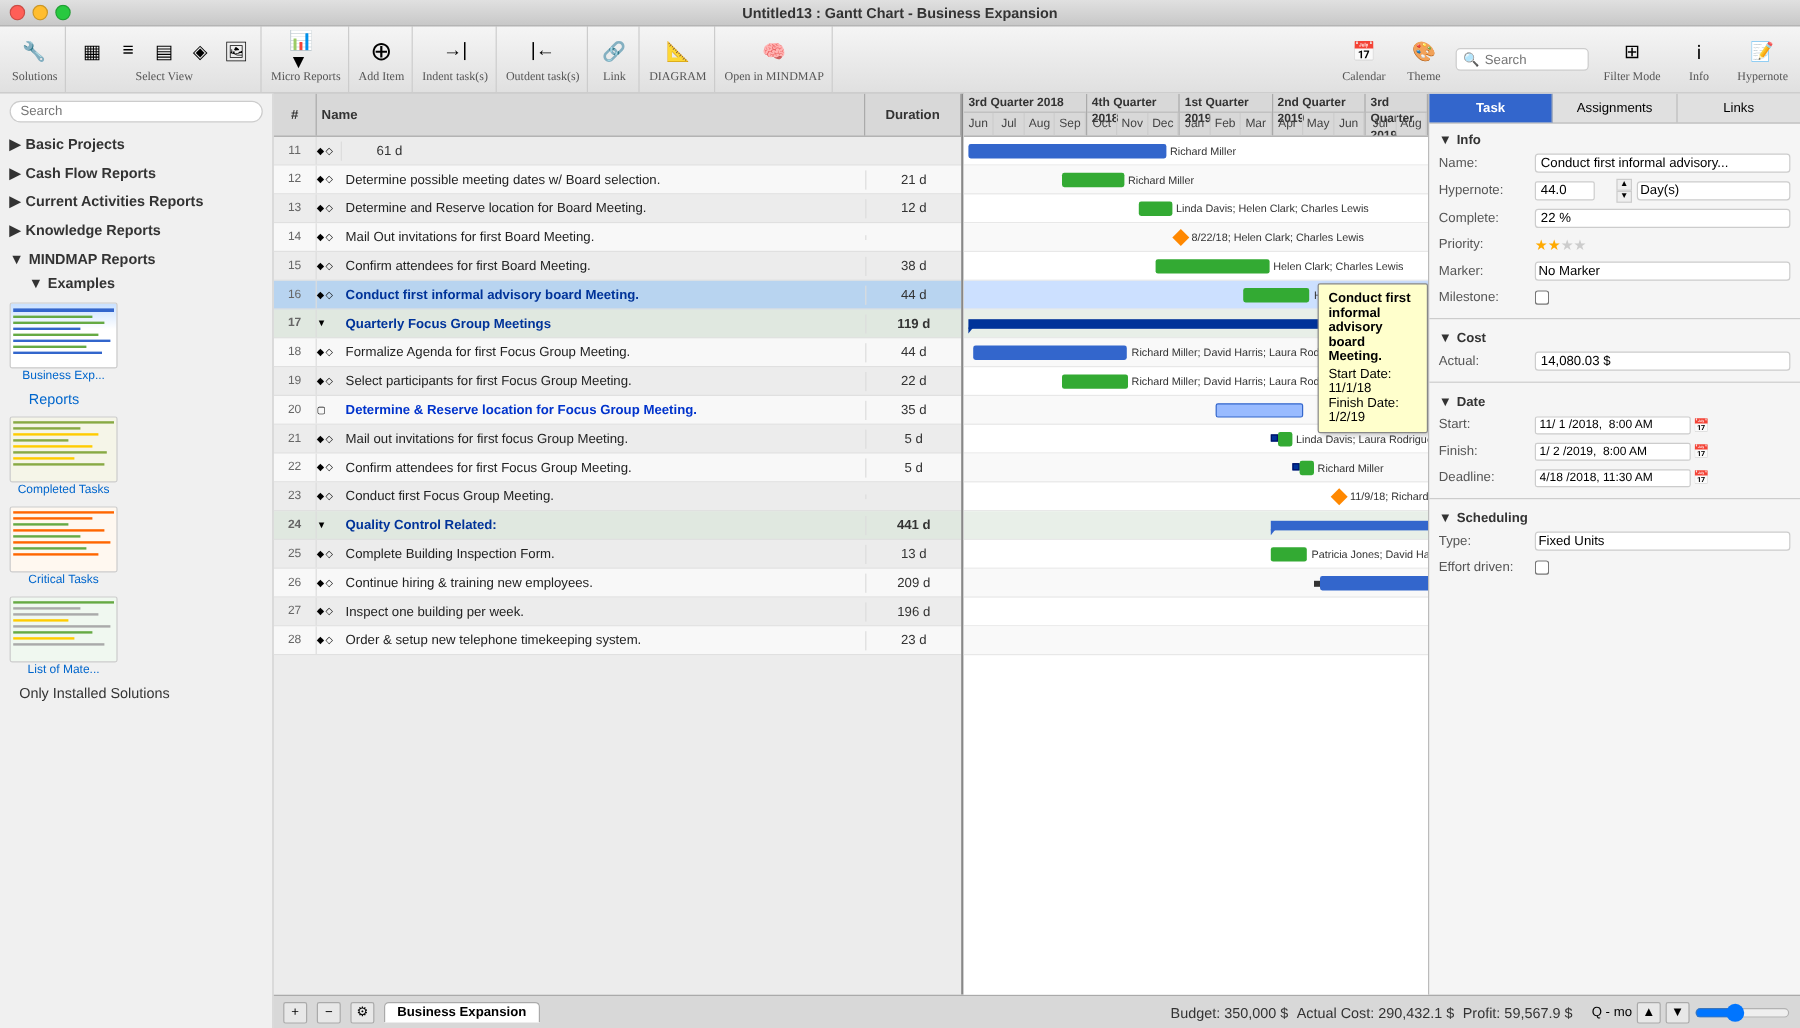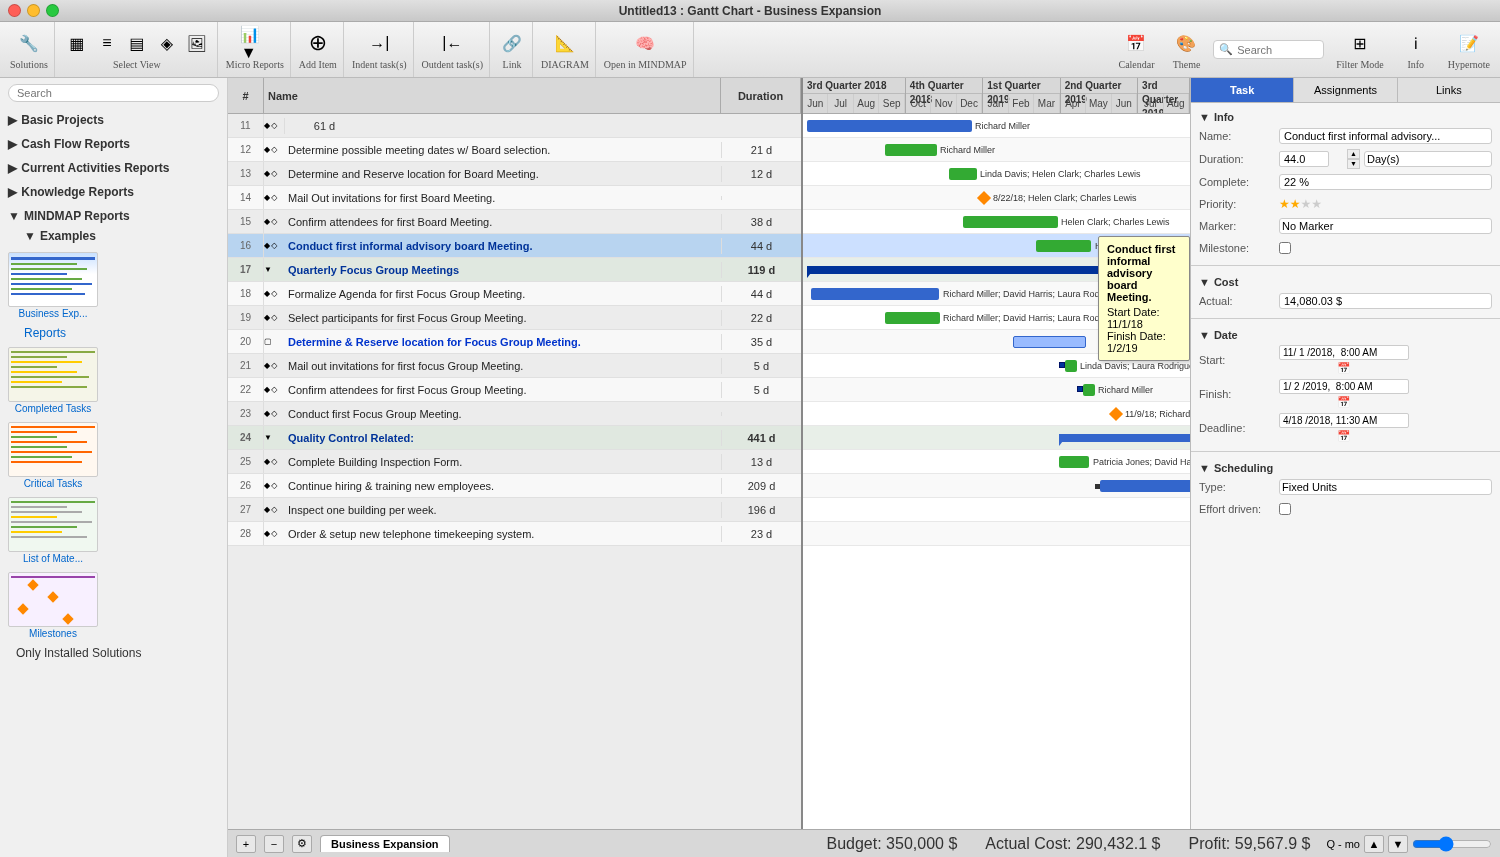--- a/index.html
+++ b/index.html
@@ -102,37 +102,37 @@
     .stepper .step-btns { display: flex; flex-direction: column; }
     .step-btn { font-size: 7px; border: 1px solid #ccc; background: #eee; cursor: pointer; line-height: 8px; padding: 0 2px; }
 
     
     #tooltip { position: absolute; background: #ffffcc; border: 1px solid #888; padding: 6px 8px; font-size: 11px; border-radius: 2px; box-shadow: 2px 2px 4px rgba(0,0,0,0.2); z-index: 100; pointer-events: none; }
 
     
     #bottom-bar { height: 28px; background: #d8d8d8; border-top: 1px solid #aaa; display: flex; align-items: center; padding: 0 8px; gap: 8px; }
     .bb-tab { background: #e8e8e8; border: 1px solid #aaa; border-bottom: none; border-radius: 4px 4px 0 0; padding: 2px 10px; font-size: 11px; cursor: pointer; }
     .bb-tab.active { background: #fff; font-weight: 600; }
-    .bb-info { margin-left: auto; display: flex; gap: 28px; font-size: 16px; color: #333; }
+    .bb-info { margin-left: auto; display: flex; gap: 7px; font-size: 12px; color: #333; }
     .bb-controls { display: flex; align-items: center; gap: 4px; }
     .bb-btn { width: 20px; height: 18px; border: 1px solid #aaa; background: #e8e8e8; border-radius: 2px; cursor: pointer; display: flex; align-items: center; justify-content: center; font-size: 11px; }
 
     
     .diamond { position: absolute; width: 10px; height: 10px; background: #ff8800; transform: rotate(45deg); top: 7px; }
 
     .panel-divider { height: 1px; background: #ccc; margin: 2px 0; }
 
     
     #gantt-rows, #gantt-bars { overflow-y: scroll; scrollbar-width: thin; }
     #gantt-rows::-webkit-scrollbar, #gantt-bars::-webkit-scrollbar { width: 6px; }
 
     .checkbox-small { width: 12px; height: 12px; }
 
     
-    .date-field { display: flex; align-items: center; gap: 2px; flex-direction: column; }
+    .date-field { display: flex; align-items: center; gap: 2px; }
     .date-field input { border: 1px solid #ccc; border-radius: 2px; padding: 1px 3px; font-size: 10px; width: 110px; }
 
     .effort-checkbox { width: 12px; height: 12px; }
 
     .row-flags { display: flex; align-items: center; gap: 1px; width: 20px; }
     .flag-icon { font-size: 8px; }
   </style>
 </head>
 <body>
 
@@ -320,32 +320,20 @@
           <div style="position:absolute; top:18px; left:2px; right:40px; height:2px; background:#ffcc00;"></div>
           <div style="position:absolute; top:23px; left:2px; right:5px; height:2px; background:#aaaaaa;"></div>
           <div style="position:absolute; top:28px; left:2px; right:20px; height:2px; background:#66aa44;"></div>
           <div style="position:absolute; top:33px; left:2px; right:35px; height:2px; background:#ffcc00;"></div>
           <div style="position:absolute; top:38px; left:2px; right:10px; height:2px; background:#aaaaaa;"></div>
         </div>
         <div class="thumb-lbl">List of Mate...</div>
       </div>
     </div>
 
-    <div class="thumbnail-row">
-      <div class="thumb-item">
-        <div class="thumb-img" style="background:#f8f0ff; position:relative;">
-          <div style="position:absolute; top:3px; left:2px; right:2px; height:2px; background:#9944aa;"></div>
-          <div style="position:absolute; top:8px; left:20px; width:8px; height:8px; background:#ff8800; transform:rotate(45deg);"></div>
-          <div style="position:absolute; top:20px; left:40px; width:8px; height:8px; background:#ff8800; transform:rotate(45deg);"></div>
-          <div style="position:absolute; top:32px; left:10px; width:8px; height:8px; background:#ff8800; transform:rotate(45deg);"></div>
-          <div style="position:absolute; top:42px; left:55px; width:8px; height:8px; background:#ff8800; transform:rotate(45deg);"></div>
-        </div>
-        <div class="thumb-lbl">Milestones</div>
-      </div>
-    </div>
 
     <div class="sidebar-item" style="">
       <span>Only Installed Solutions</span>
     </div>
   </div>
 
   <div id="content">
 
     <div id="gantt-container">
 
@@ -696,21 +684,21 @@
         <div class="panel-section">
           <div class="panel-section-header">
             <span>▼</span>
             <span>Info</span>
           </div>
           <div class="panel-field">
             <span class="panel-label">Name:</span>
             <input class="panel-input" value="Conduct first informal advisory..." style="flex: 1 1 0%;">
           </div>
           <div class="panel-field">
-            <span class="panel-label">Duration:</span>
+            <span class="panel-label">Hypernote:</span>
             <div class="stepper">
               <input type="number" value="44.0" style="width: 50px;">
               <div class="step-btns">
                 <button class="step-btn">▲</button>
                 <button class="step-btn">▼</button>
               </div>
             </div>
             <select class="panel-select" style="margin-left:4px; width:60px;">
               <option>Day(s)</option>
             </select>

